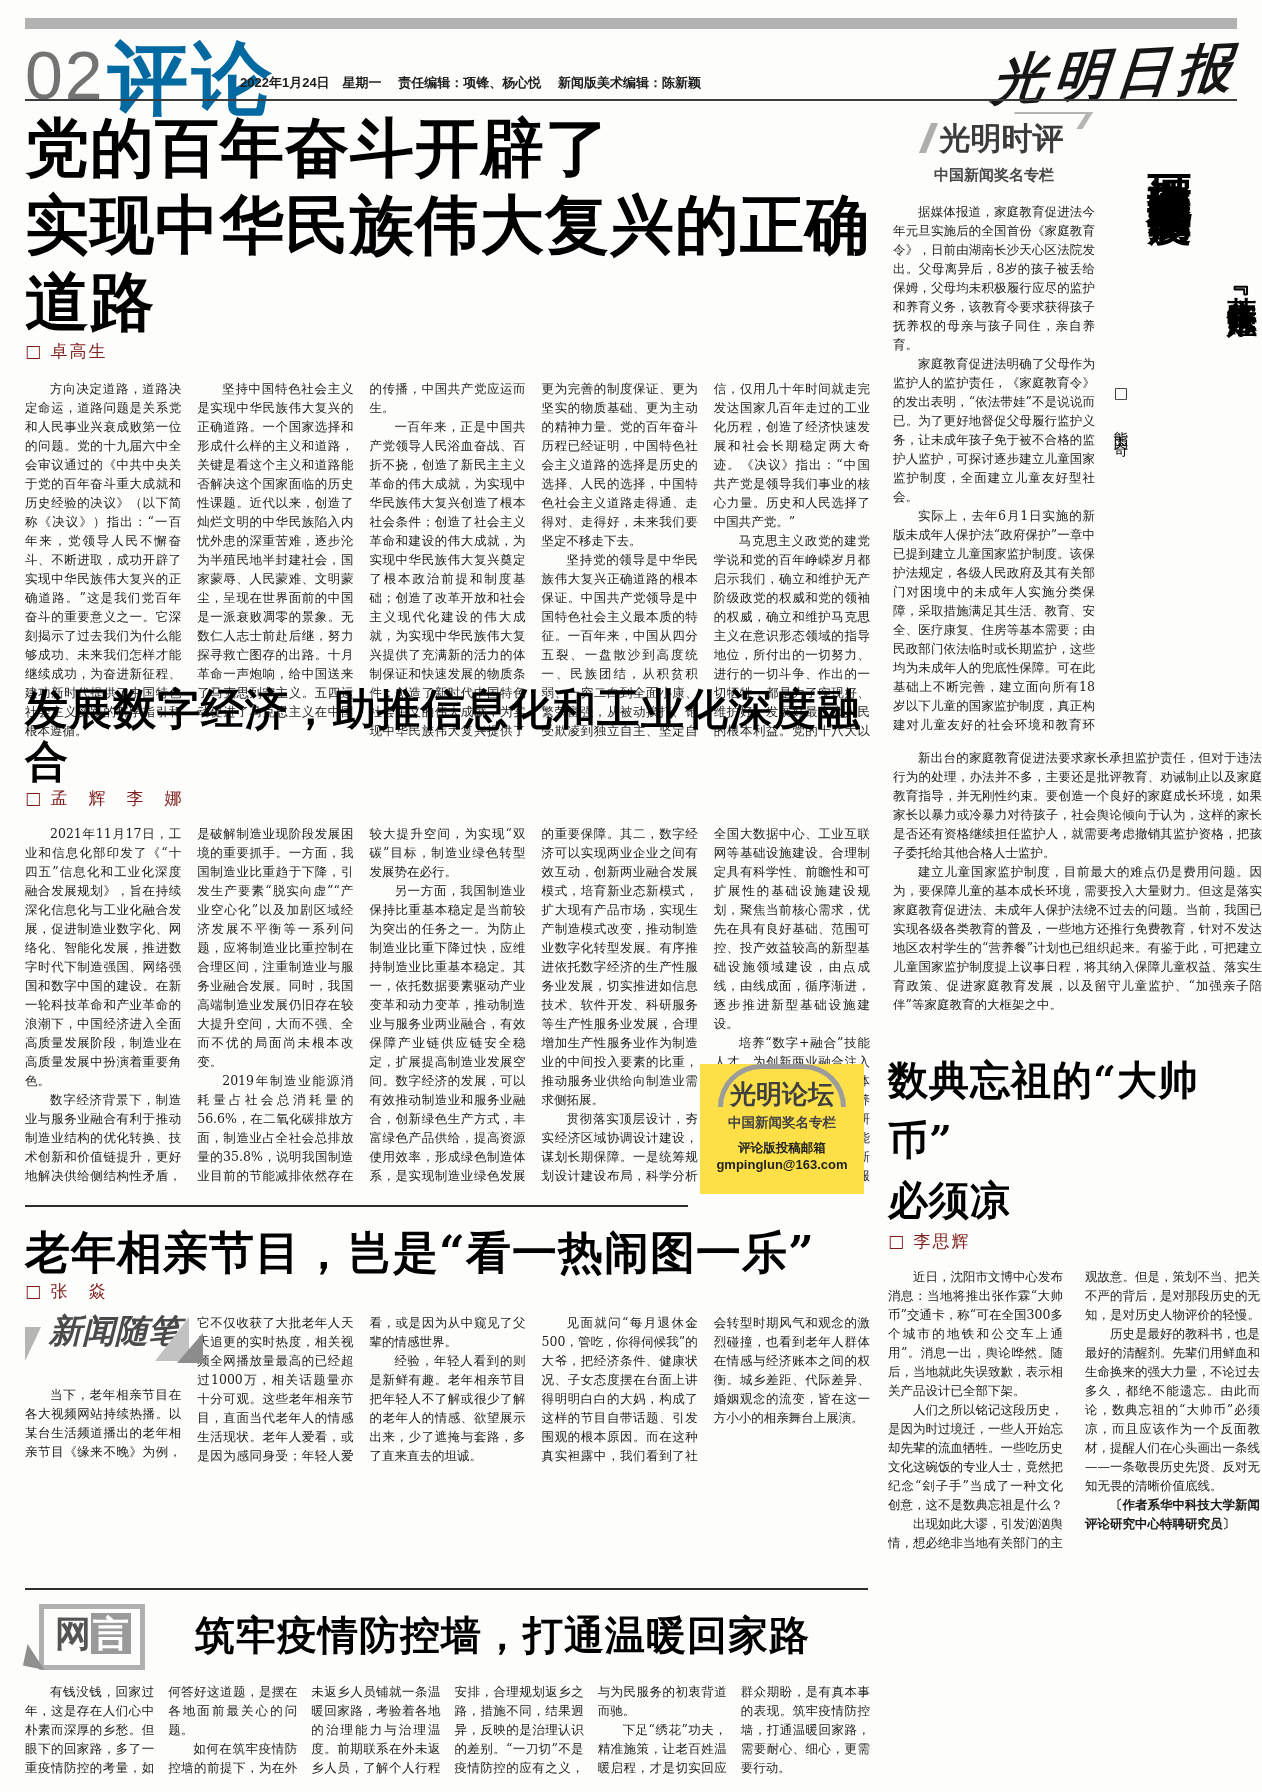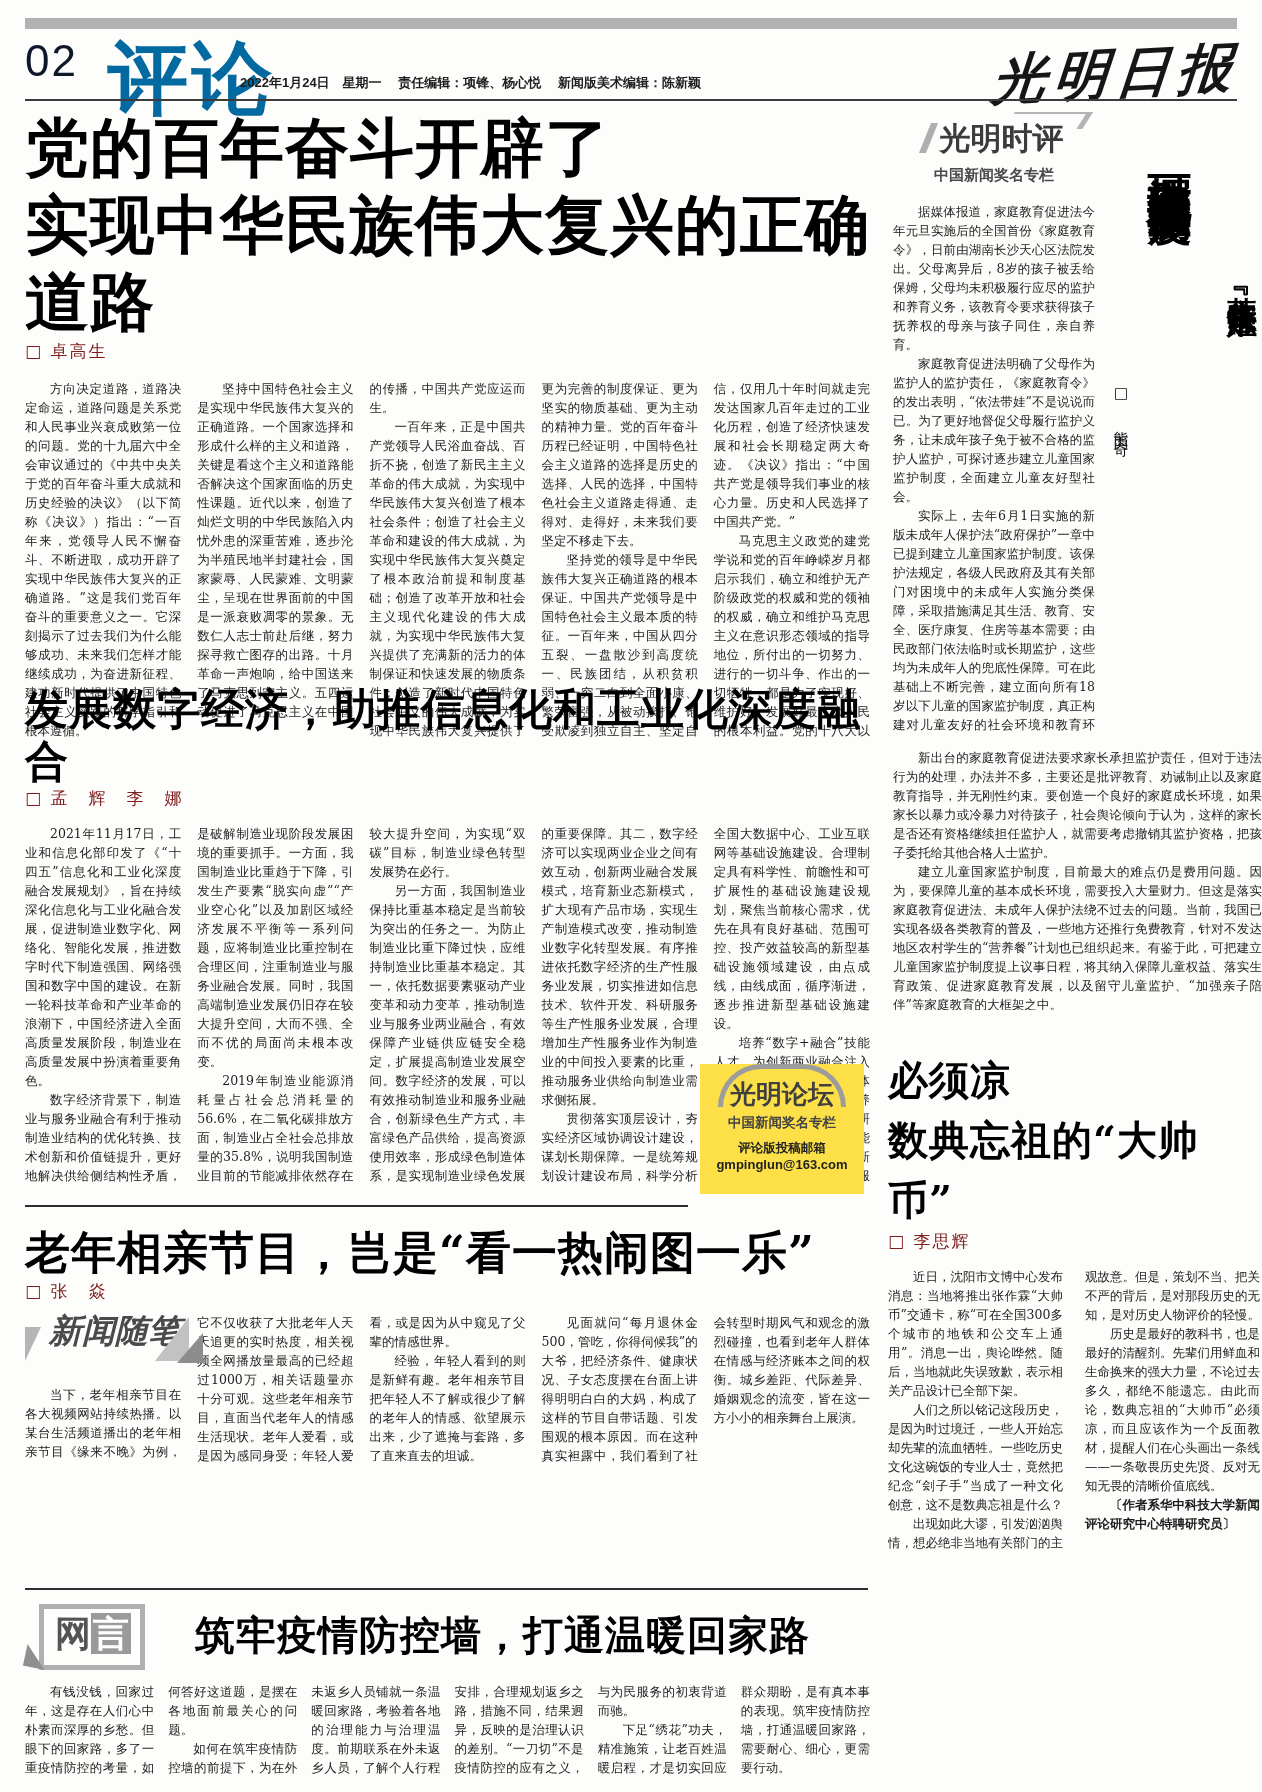--- a/index.html
+++ b/index.html
@@ -1,21 +1,21 @@
 <!DOCTYPE html>
 <html><head>
 <meta charset="utf-8">
 <style>
   html,body{margin:0;padding:0;background:#e8e8e4;}
   .page{position:relative;width:1262px;height:1792px;background:#fdfdfb;color:#1a1a1a;
         font-family:"DejaVu Serif","Liberation Serif",serif;overflow:hidden;margin:0 auto;}
   
   .topbar{position:absolute;left:25px;top:18px;width:1212px;height:11px;background:#b2b2b2;}
   .pageno{position:absolute;left:25px;top:36px;font-family:"Liberation Sans",sans-serif;
-          font-size:44px;font-weight:400;color:#0f172a;letter-spacing:2px;}
+          font-size:68px;font-weight:400;color:#737373;letter-spacing:2px;}
   .secname{position:absolute;left:108px;top:26px;font-size:80px;font-weight:900;color:#0369a1;
            font-family:"Liberation Sans",sans-serif;letter-spacing:4px;}
   .dateline{position:absolute;left:240px;top:74px;font-size:13px;font-weight:bold;color:#1d1d1d;
             font-family:"Liberation Sans",sans-serif;}
   .masthead{position:absolute;right:22px;top:38px;font-size:54px;font-weight:900;color:#161616;
             font-style:italic;transform:rotate(-3deg) skewX(-8deg);letter-spacing:8px;}
   .hrule{position:absolute;left:25px;top:99px;width:1212px;height:2px;background:#3c3c3c;}
   .rule{position:absolute;height:2px;background:#2e2e2e;}
   
   .art{position:absolute;}
@@ -185,22 +185,22 @@
       <div>
           <p>当下，老年相亲节目在各大视频网站持续热播。以某台生活频道播出的老年相亲节目《缘来不晚》为例，它不仅收获了大批老年人天天追更的实时热度，相关视频全网播放量最高的已经超过1000万，相关话题量亦十分可观。这些老年相亲节目，直面当代老年人的情感生活现状。老年人爱看，或是因为感同身受；年轻人爱看，或是因为从中窥见了父辈的情感世界。</p>
           <p>经验，年轻人看到的则是新鲜有趣。老年相亲节目把年轻人不了解或很少了解的老年人的情感、欲望展示出来，少了遮掩与套路，多了直来直去的坦诚。</p>
           <p>见面就问“每月退休金500，管吃，你得伺候我”的大爷，把经济条件、健康状况、子女态度摆在台面上讲得明明白白的大妈，构成了这样的节目自带话题、引发围观的根本原因。而在这种真实袒露中，我们看到了社会转型时期风气和观念的激烈碰撞，也看到老年人群体在情感与经济账本之间的权衡。城乡差距、代际差异、婚姻观念的流变，皆在这一方小小的相亲舞台上展演。</p>
         </div>
     </div>
   </div>
 
   <div class="art" style="left:888px;top:1050px;width:374px;">
     <div class="h1 a3-title">
+      <div>数典忘祖的“大帅币”</div>
       <div>必须凉</div>
-      <div>数典忘祖的“大帅币”</div>
     </div>
     <div class="byline">□ 李思辉</div>
     <div class="body cols2" style="margin-top:14px;height:508px;width:372px;">
       <div>
           <p>近日，沈阳市文博中心发布消息：当地将推出张作霖“大帅币”交通卡，称“可在全国300多个城市的地铁和公交车上通用”。消息一出，舆论哗然。随后，当地就此失误致歉，表示相关产品设计已全部下架。</p>
           <p>人们之所以铭记这段历史，是因为时过境迁，一些人开始忘却先辈的流血牺牲。一些吃历史文化这碗饭的专业人士，竟然把纪念“刽子手”当成了一种文化创意，这不是数典忘祖是什么？</p>
           <p>出现如此大谬，引发汹汹舆情，想必绝非当地有关部门的主观故意。但是，策划不当、把关不严的背后，是对那段历史的无知，是对历史人物评价的轻慢。</p>
           <p>历史是最好的教科书，也是最好的清醒剂。先辈们用鲜血和生命换来的强大力量，不论过去多久，都绝不能遗忘。由此而论，数典忘祖的“大帅币”必须凉，而且应该作为一个反面教材，提醒人们在心头画出一条线——一条敬畏历史先贤、反对无知无畏的清晰价值底线。</p>
         </div>
       <p class="att">〔作者系华中科技大学新闻评论研究中心特聘研究员〕</p>

